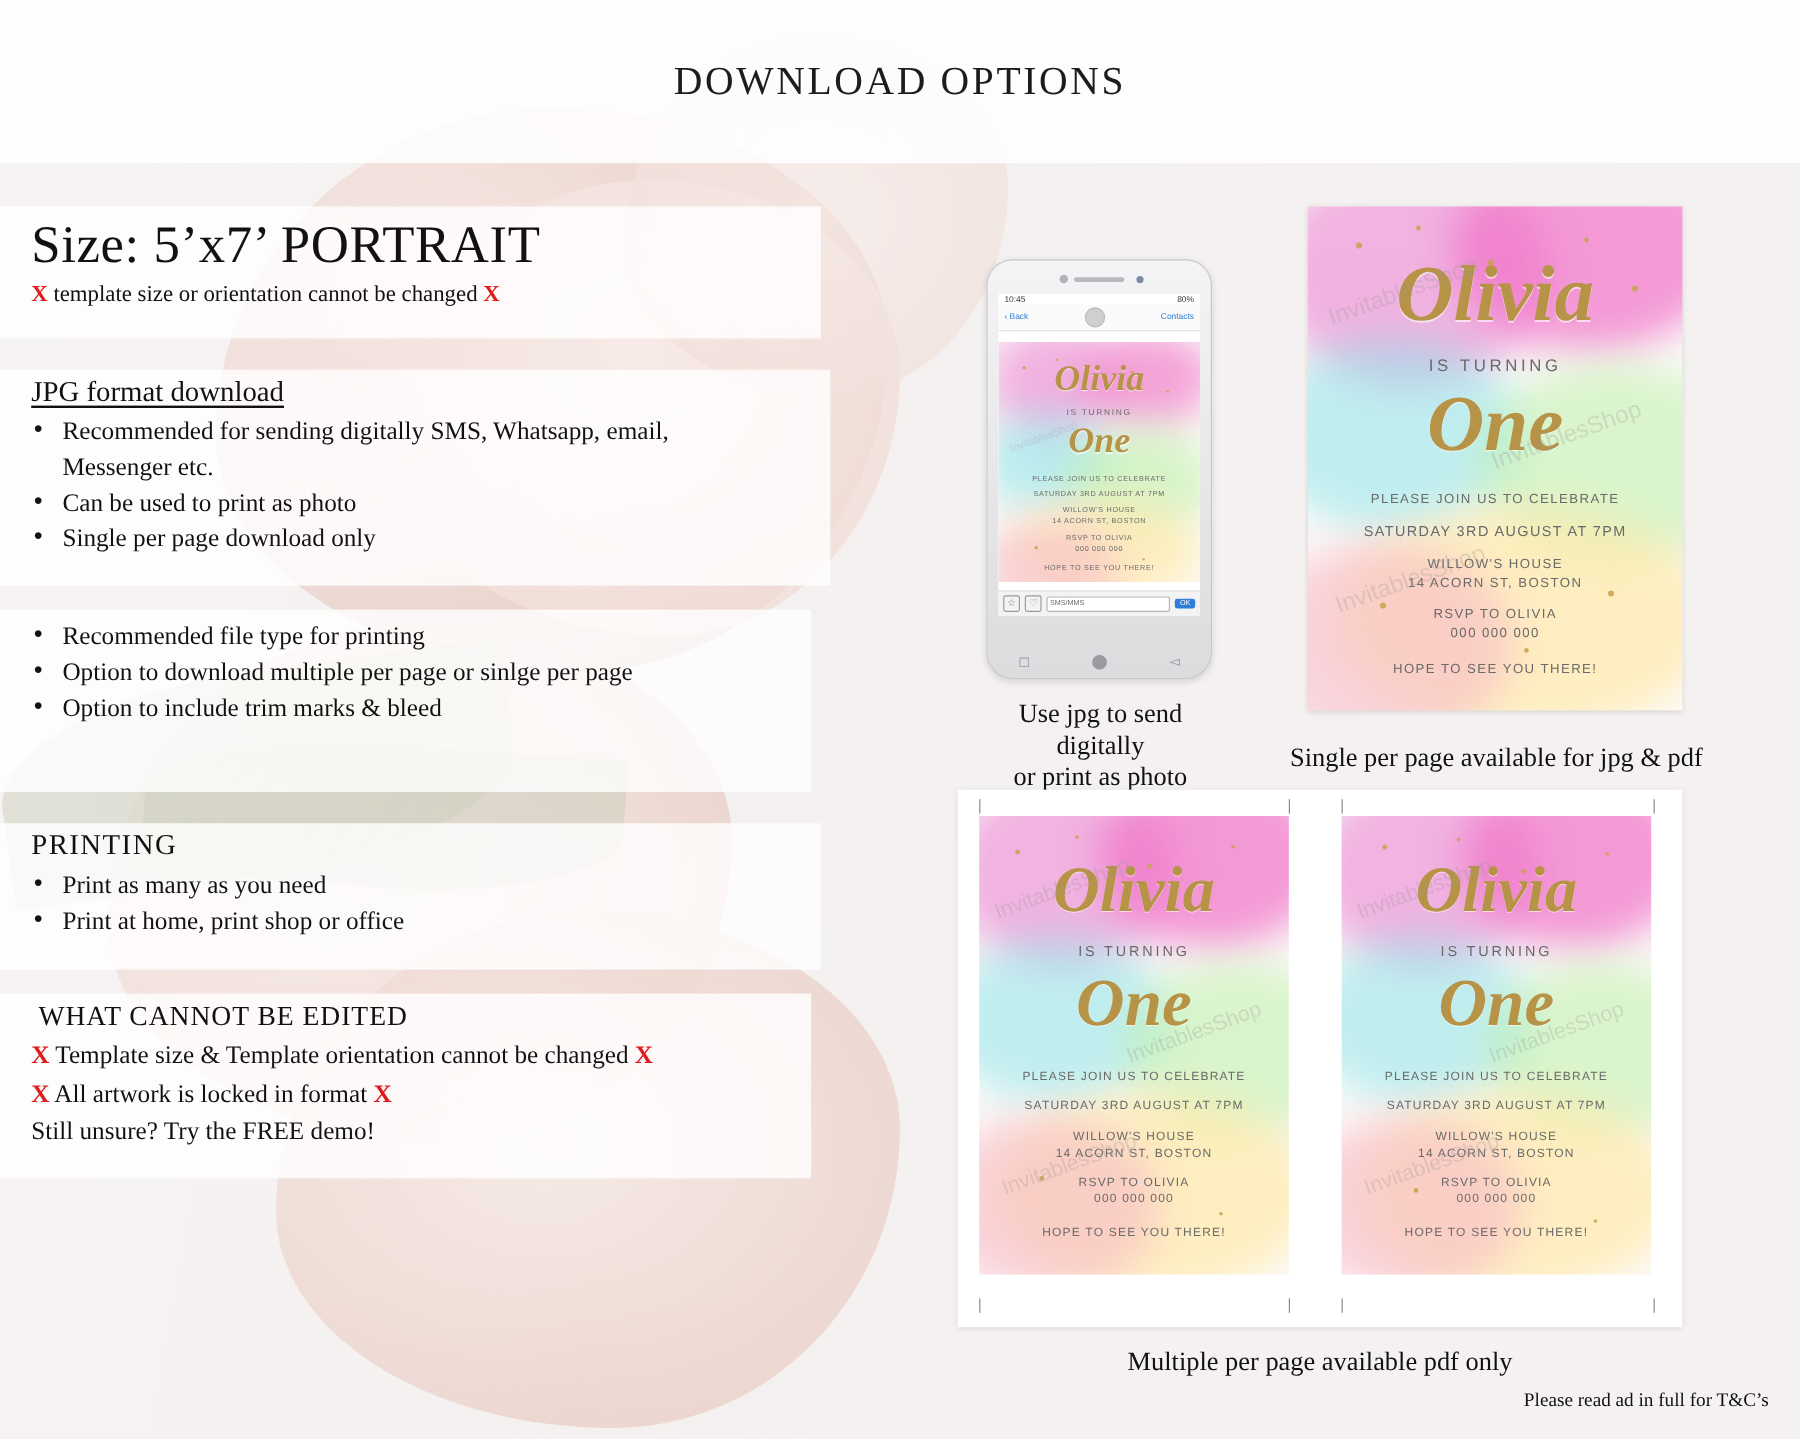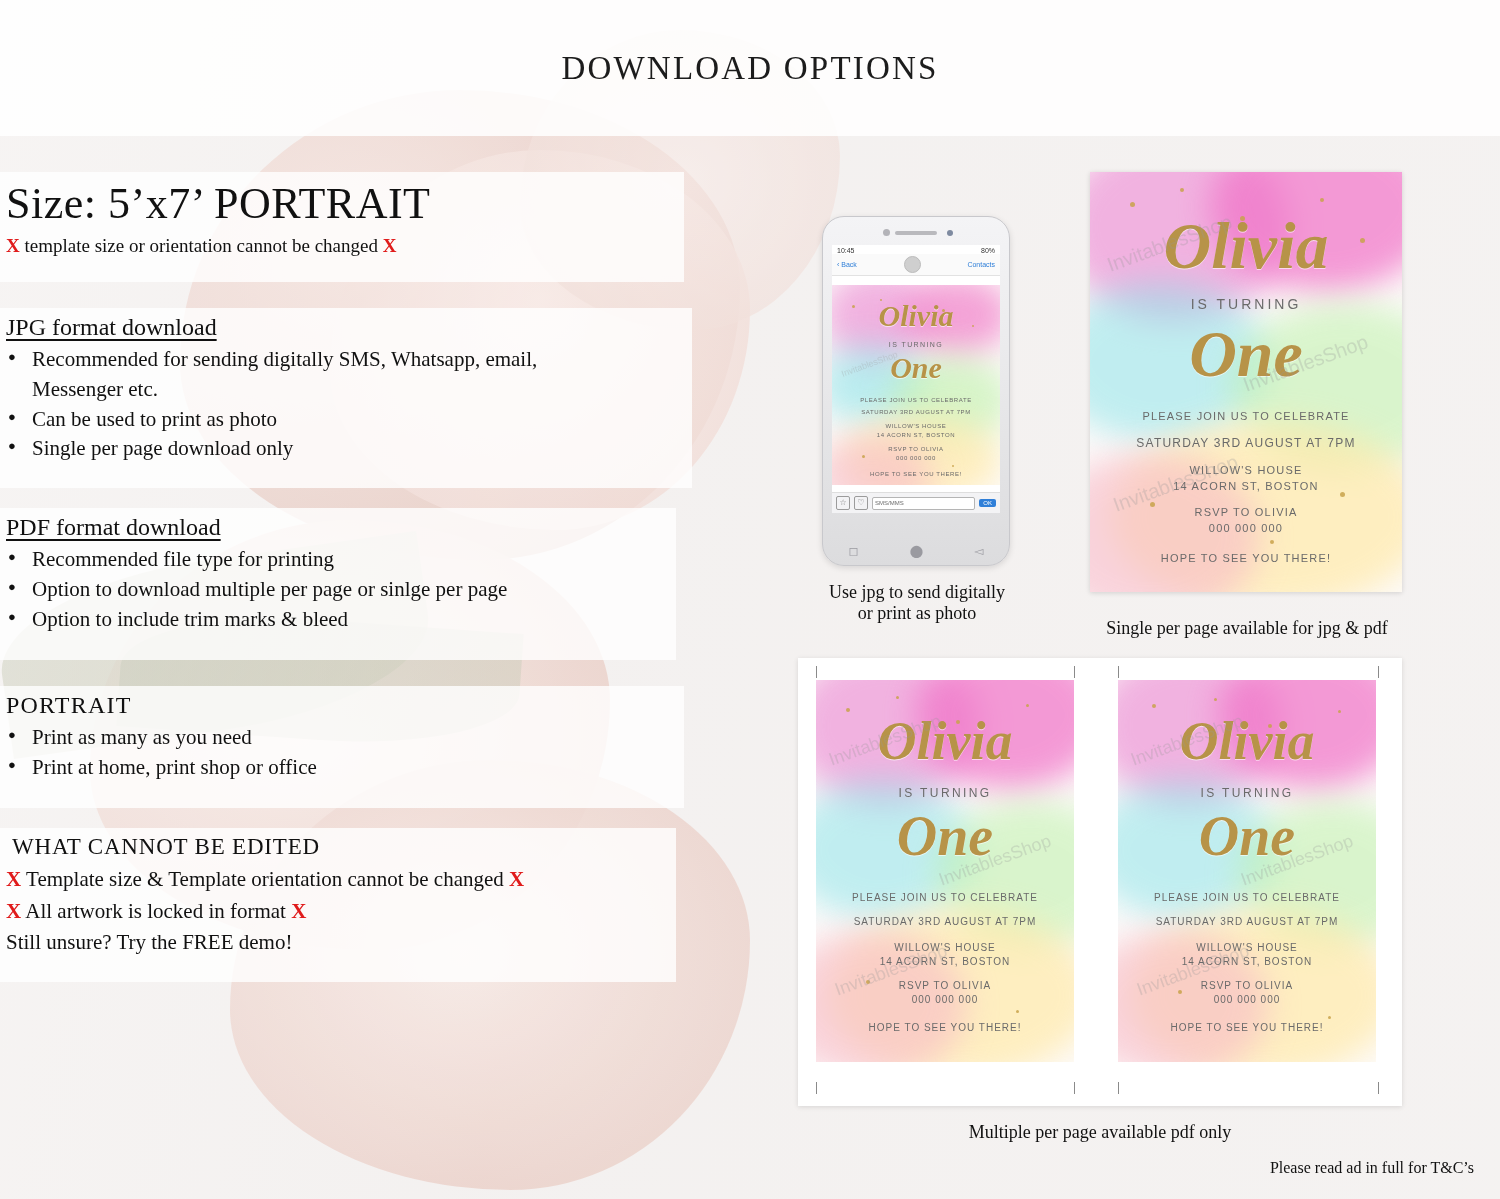--- a/index.html
+++ b/index.html
@@ -21,36 +21,36 @@
     position:absolute;left:0;top:0;width:1500px;height:136px;
     background:rgba(255,255,255,0.86);
     display:flex;flex-direction:column;align-items:center;justify-content:center;
     z-index:5;
   }
   .header h1{margin:0;font-size:33px;letter-spacing:2.2px;font-weight:400;color:#1c1c1c;}
   .header h2{margin:7px 0 0;font-size:28px;font-weight:400;color:#1c1c1c;}
 
   
   .panel{position:absolute;background:rgba(255,255,255,0.80);z-index:4;}
-  .panel-inner{padding:6px 18px 10px 6px;}
+  .panel-inner{padding:6px 18px 10px 26px;}
   .size-title{font-size:44px;letter-spacing:0.5px;color:#111;margin:0;font-weight:400;}
   .size-sub{font-size:19px;color:#111;margin:6px 0 0;}
   .x-red{color:#e01b1b;font-weight:700;}
   .sec-title{font-size:24px;color:#111;margin:0 0 4px;text-decoration:underline;text-underline-offset:4px;}
   .sec-title.plain{text-decoration:none;letter-spacing:1.2px;}
   ul.bul{margin:2px 0 0;padding:0;list-style:none;}
   ul.bul li{font-size:21px;color:#111;line-height:1.42;position:relative;padding-left:26px;}
   ul.bul li::before{content:"\25CF";position:absolute;left:2px;top:0;font-size:13px;line-height:1.9;}
   ul.bul li.cont::before{content:"";}
   .xline{font-size:21px;color:#111;line-height:1.5;}
   .plainline{font-size:21px;color:#111;line-height:1.5;}
   .wcbe-title{font-size:23px;letter-spacing:0.8px;color:#111;margin:0 0 4px;padding-left:6px;}
 
   
-  .cap{position:absolute;font-size:18px;color:#111;text-align:center;z-index:4;}
+  .cap{position:absolute;font-size:22px;color:#111;text-align:center;z-index:4;}
 
   
   .phone{
     position:absolute;left:822px;top:216px;width:186px;height:348px;
     background:linear-gradient(180deg,#f4f4f6,#dcdcde);
     border-radius:22px;border:1px solid #c8c8cc;z-index:4;
     box-shadow:0 2px 6px rgba(0,0,0,.12);
   }
   .phone .speaker{position:absolute;left:50%;transform:translateX(-50%);top:14px;width:42px;height:4px;border-radius:3px;background:#b9b9bd;}
   .phone .cam{position:absolute;top:12px;left:60px;width:7px;height:7px;border-radius:50%;background:#b3b3b8;}
@@ -115,32 +115,31 @@
       <li>Recommended for sending digitally SMS, Whatsapp, email,</li>
       <li class="cont">Messenger etc.</li>
       <li>Can be used to print as photo</li>
       <li>Single per page download only</li>
     </ul>
   </div>
 </div>
 
 <div class="panel" style="left:0;top:508px;width:676px;height:152px;">
   <div class="panel-inner">
-    <div class="sec-title">PDF format download</div>
     <ul class="bul">
       <li>Recommended file type for printing</li>
       <li>Option to download multiple per page or sinlge per page</li>
       <li>Option to include trim marks &amp; bleed</li>
     </ul>
   </div>
 </div>
 
 <div class="panel" style="left:0;top:686px;width:684px;height:122px;">
   <div class="panel-inner">
-    <div class="sec-title plain">PORTRAIT</div>
+    <div class="sec-title plain">PRINTING</div>
     <ul class="bul">
       <li>Print as many as you need</li>
       <li>Print at home, print shop or office</li>
     </ul>
   </div>
 </div>
 
 <div class="panel" style="left:0;top:828px;width:676px;height:154px;">
   <div class="panel-inner">
     <div class="wcbe-title">WHAT CANNOT BE EDITED</div>

